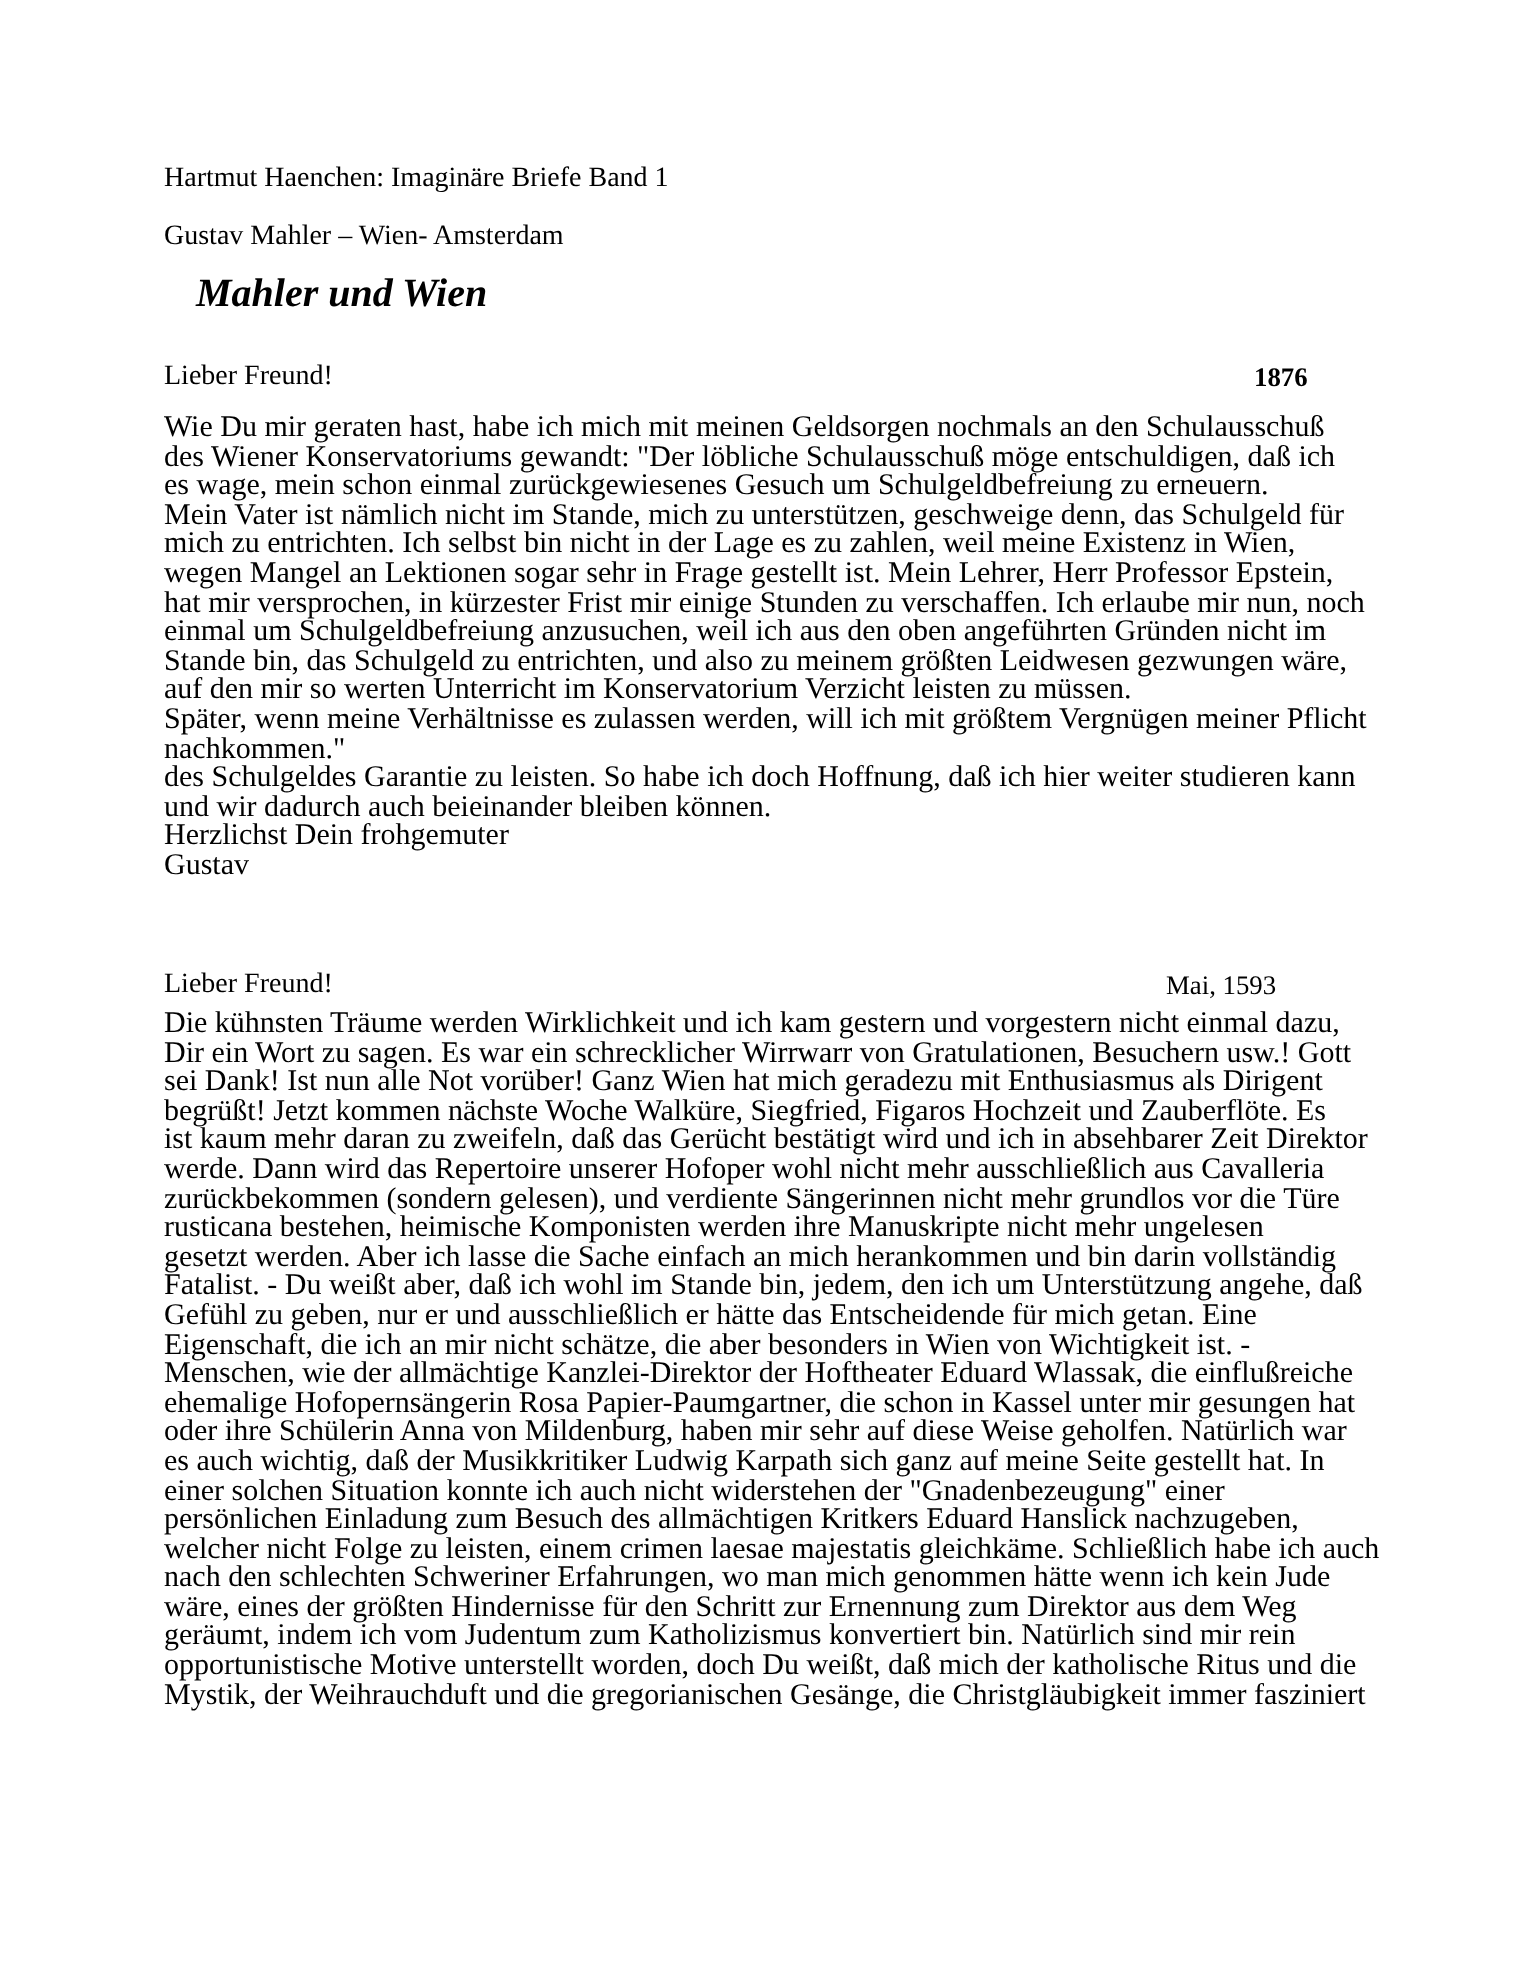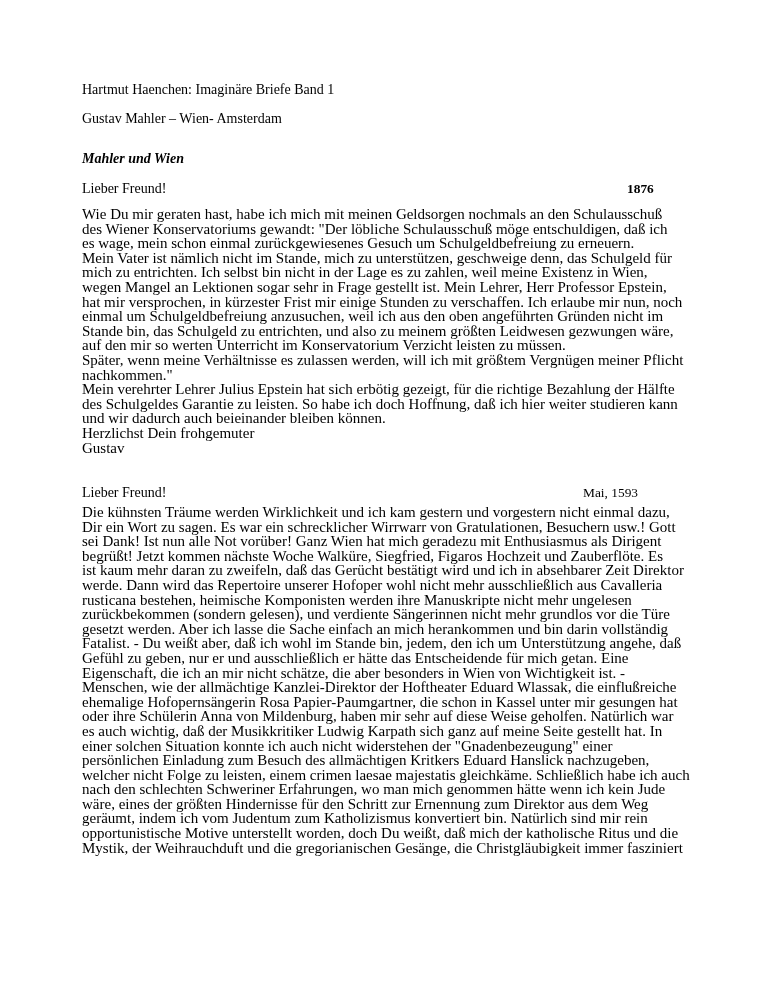--- a/index.html
+++ b/index.html
@@ -24,27 +24,26 @@
     }
     .line {
       position: absolute;
       left: 82px;
       font-size: 14px;
       line-height: 15px;
       white-space: nowrap;
     }
     .title {
       position: absolute;
-      left: 82px;
+      left: 98px;
       top: 136px;
-      font-size: 14px;
+      font-size: 20px;
       font-weight: bold;
       font-style: italic;
       white-space: nowrap;
-      margin-top: 15px;
     }
     .date {
       position: absolute;
       font-size: 13.4px;
       line-height: 15px;
       white-space: nowrap;
     }
     #date1 { left: 627px; top: 181px; font-weight: bold; }
     #date2 { left: 583px; top: 485px; }
     .body-block {
@@ -77,40 +76,39 @@
       <span class="bl">es wage, mein schon einmal zurückgewiesenes Gesuch um Schulgeldbefreiung zu erneuern.</span>
       <span class="bl">Mein Vater ist nämlich nicht im Stande, mich zu unterstützen, geschweige denn, das Schulgeld für</span>
       <span class="bl">mich zu entrichten. Ich selbst bin nicht in der Lage es zu zahlen, weil meine Existenz in Wien,</span>
       <span class="bl">wegen Mangel an Lektionen sogar sehr in Frage gestellt ist. Mein Lehrer, Herr Professor Epstein,</span>
       <span class="bl">hat mir versprochen, in kürzester Frist mir einige Stunden zu verschaffen. Ich erlaube mir nun, noch</span>
       <span class="bl">einmal um Schulgeldbefreiung anzusuchen, weil ich aus den oben angeführten Gründen nicht im</span>
       <span class="bl">Stande bin, das Schulgeld zu entrichten, und also zu meinem größten Leidwesen gezwungen wäre,</span>
       <span class="bl">auf den mir so werten Unterricht im Konservatorium Verzicht leisten zu müssen.</span>
       <span class="bl">Später, wenn meine Verhältnisse es zulassen werden, will ich mit größtem Vergnügen meiner Pflicht</span>
       <span class="bl">nachkommen."</span>
-      <span class="bl">Mein verehrter Lehrer Julius Epstein hat sich erbötig gezeigt, für die richtige Bezahlung der Hälfte</span>
       <span class="bl">des Schulgeldes Garantie zu leisten. So habe ich doch Hoffnung, daß ich hier weiter studieren kann</span>
       <span class="bl">und wir dadurch auch beieinander bleiben können.</span>
       <span class="bl">Herzlichst Dein frohgemuter</span>
       <span class="bl">Gustav</span>
     </div>
   </div>
 
   <div>
     <div class="line" style="top:485px;">Lieber Freund!</div>
     <div class="date" id="date2">Mai, 1593</div>
     <div class="body-block" style="top:505px;">
       <span class="bl">Die kühnsten Träume werden Wirklichkeit und ich kam gestern und vorgestern nicht einmal dazu,</span>
       <span class="bl">Dir ein Wort zu sagen. Es war ein schrecklicher Wirrwarr von Gratulationen, Besuchern usw.! Gott</span>
       <span class="bl">sei Dank! Ist nun alle Not vorüber! Ganz Wien hat mich geradezu mit Enthusiasmus als Dirigent</span>
       <span class="bl">begrüßt! Jetzt kommen nächste Woche Walküre, Siegfried, Figaros Hochzeit und Zauberflöte. Es</span>
       <span class="bl">ist kaum mehr daran zu zweifeln, daß das Gerücht bestätigt wird und ich in absehbarer Zeit Direktor</span>
       <span class="bl">werde. Dann wird das Repertoire unserer Hofoper wohl nicht mehr ausschließlich aus Cavalleria</span>
+      <span class="bl">zurückbekommen (sondern gelesen), und verdiente Sängerinnen nicht mehr grundlos vor die Türe</span>
       <span class="bl">rusticana bestehen, heimische Komponisten werden ihre Manuskripte nicht mehr ungelesen</span>
-      <span class="bl">zurückbekommen (sondern gelesen), und verdiente Sängerinnen nicht mehr grundlos vor die Türe</span>
       <span class="bl">gesetzt werden. Aber ich lasse die Sache einfach an mich herankommen und bin darin vollständig</span>
       <span class="bl">Fatalist. - Du weißt aber, daß ich wohl im Stande bin, jedem, den ich um Unterstützung angehe, daß</span>
       <span class="bl">Gefühl  zu geben, nur er und ausschließlich er hätte das Entscheidende für mich getan. Eine</span>
       <span class="bl">Eigenschaft, die ich an mir nicht schätze, die aber besonders in Wien von Wichtigkeit ist. -</span>
       <span class="bl">Menschen, wie der allmächtige Kanzlei-Direktor der Hoftheater Eduard Wlassak, die einflußreiche</span>
       <span class="bl">ehemalige Hofopernsängerin Rosa Papier-Paumgartner, die schon in Kassel unter mir gesungen hat</span>
       <span class="bl">oder ihre Schülerin Anna von Mildenburg, haben mir sehr auf diese Weise geholfen. Natürlich war</span>
       <span class="bl">es auch wichtig, daß der Musikkritiker Ludwig Karpath sich ganz auf meine Seite gestellt hat. In</span>
       <span class="bl">einer solchen Situation konnte ich auch nicht widerstehen der "Gnadenbezeugung" einer</span>
       <span class="bl">persönlichen Einladung zum Besuch  des allmächtigen Kritkers Eduard Hanslick nachzugeben,</span>

